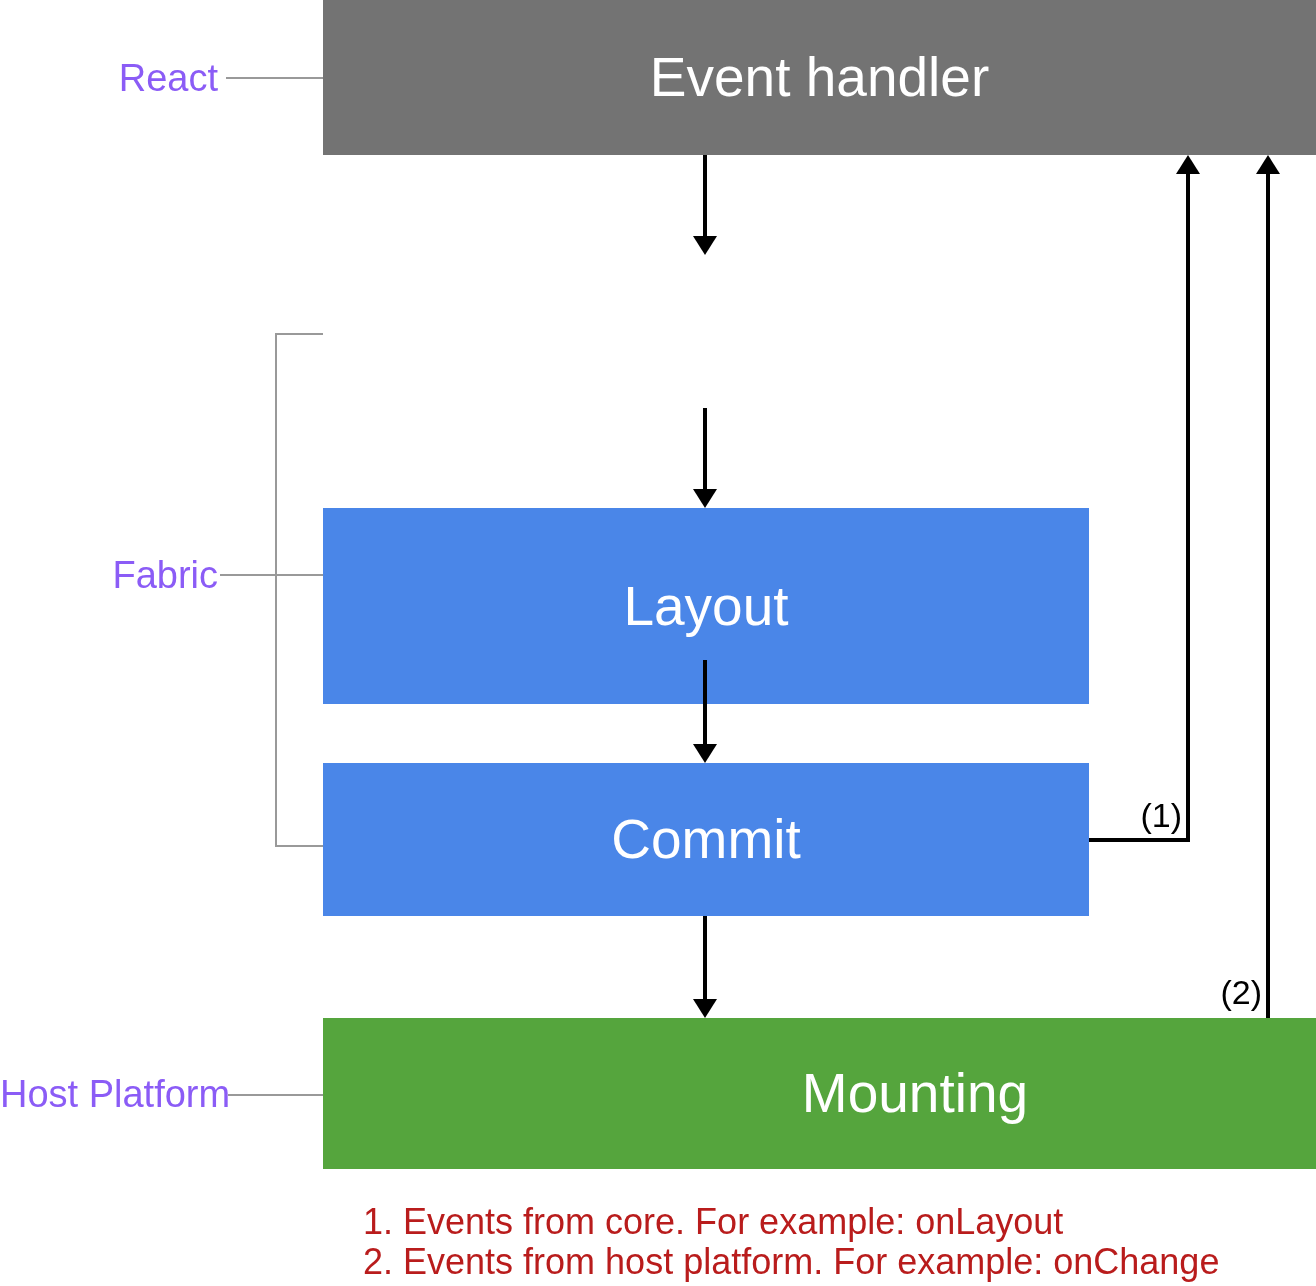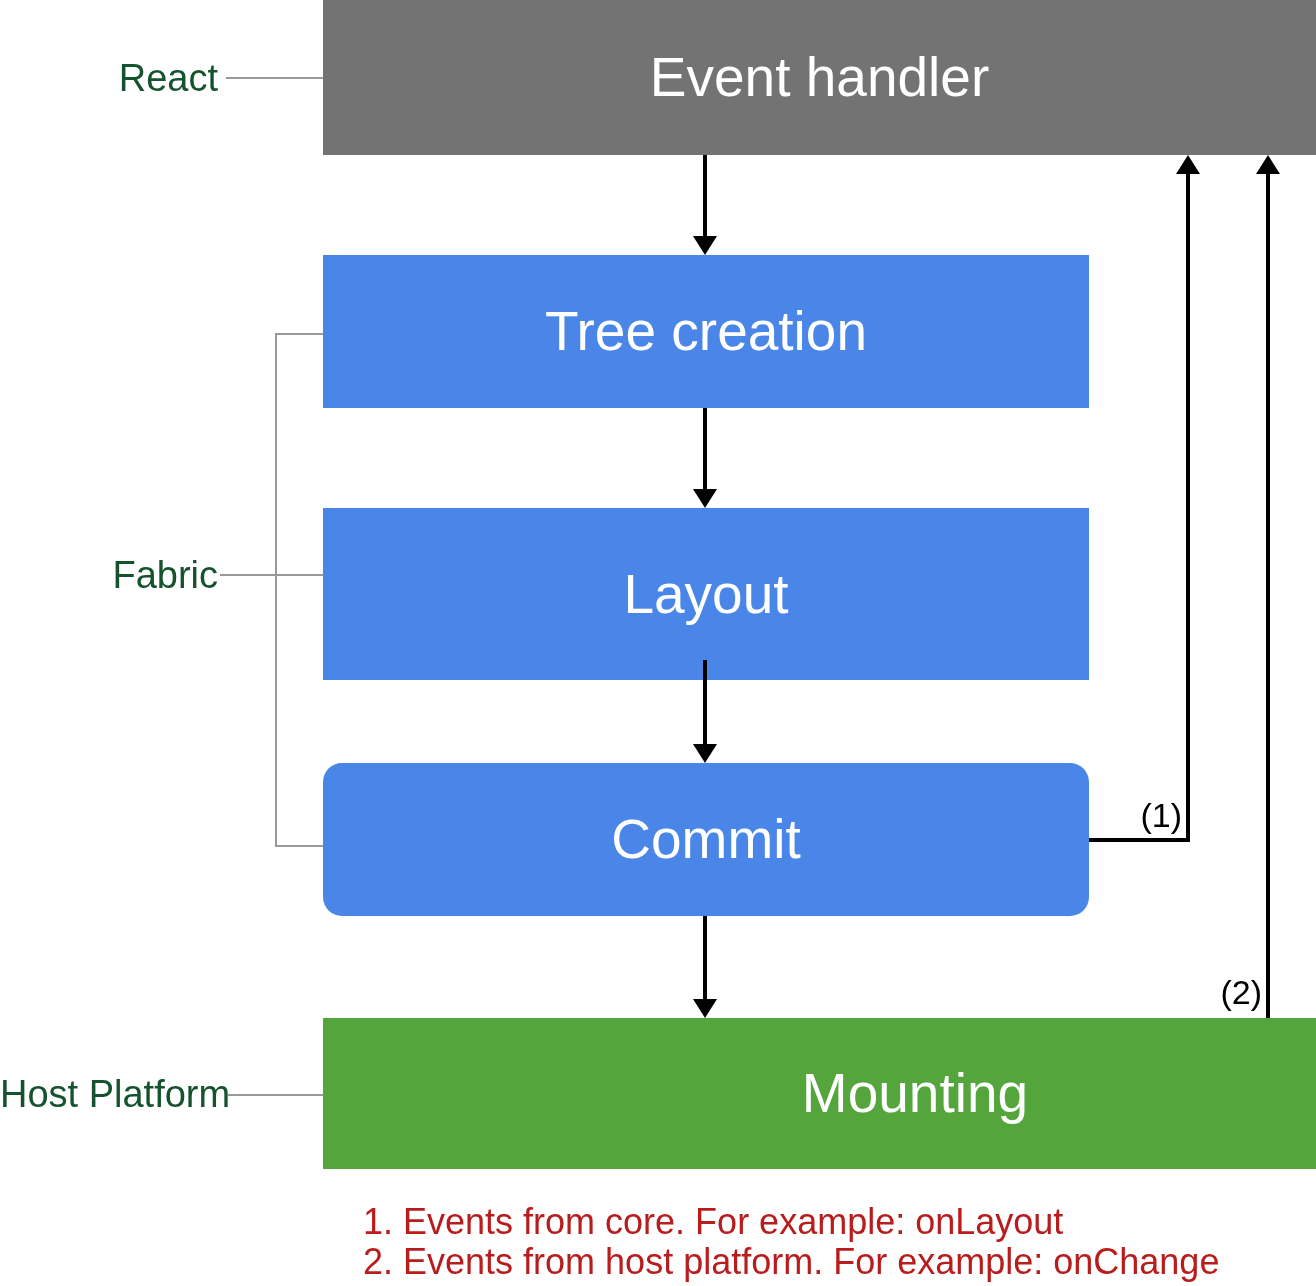--- a/index.html
+++ b/index.html
@@ -24,22 +24,22 @@
     font-size: 55px;
     line-height: 1;
     white-space: nowrap;
   }
   .node.orange { background: #737373; }
   .node.blue   { background: #4A86E8; }
   .node.green  { background: #55A53D; }
 
   .box-event    { left: 323px; top: 0;      width: 993px; height: 155px; }
   .box-tree     { left: 323px; top: 255px;  width: 766px; height: 153px; }
-  .box-layout   { left: 323px; top: 508px;  width: 766px; height: 172px; }
-  .box-commit   { left: 323px; top: 763px;  width: 766px; height: 153px; border-radius: 19px; }
+  .box-layout   { left: 323px; top: 508px;  width: 766px; height: 196px; }
+  .box-commit   { left: 323px; top: 763px;  width: 766px; height: 153px; }
   .box-mounting { left: 323px; top: 1018px; width: 1184px; height: 151px; }
 
   
   .vline { position: absolute; width: 4px; background: #000; }
   .hline { position: absolute; height: 4px; background: #000; }
 
   .a1 { left: 703px; top: 155px; height: 84px; }
   .a2 { left: 703px; top: 408px; height: 84px; }
   .a3 { left: 703px; top: 660px; height: 86px; }
   .a4 { left: 703px; top: 916px; height: 86px; }
@@ -73,21 +73,21 @@
   .bracket-bottom { left: 275px; top: 845px; width: 48px; }
 
   
   .side-label {
     position: absolute;
     left: 0;
     width: 218px;
     text-align: right;
     font-size: 38px;
     line-height: 46px;
-    color: #14532d;
+    color: #8b5cf6;
     white-space: nowrap;
   }
   .lbl-react { top: 55px; }
   .lbl-fabric { top: 552px; }
   .lbl-host { top: 1071px; }
 
   
   .arrow-label {
     position: absolute;
     width: 120px;
@@ -112,23 +112,20 @@
   .note-1 { top: 1202px; }
   .note-2 { top: 1242px; text-align: right; }
 </style>
 </head>
 <body>
 
 <div class="canvas">
 
   <div class="node orange box-event">
     <span>Event handler</span>
-  </div>
-  <div class="node blue box-tree">
-    <span>Tree creation</span>
   </div>
   <div class="node blue box-layout">
     <span>Layout</span>
   </div>
   <div class="node blue box-commit">
     <span>Commit</span>
   </div>
   <div class="node green box-mounting">
     <span>Mounting</span>
   </div>

